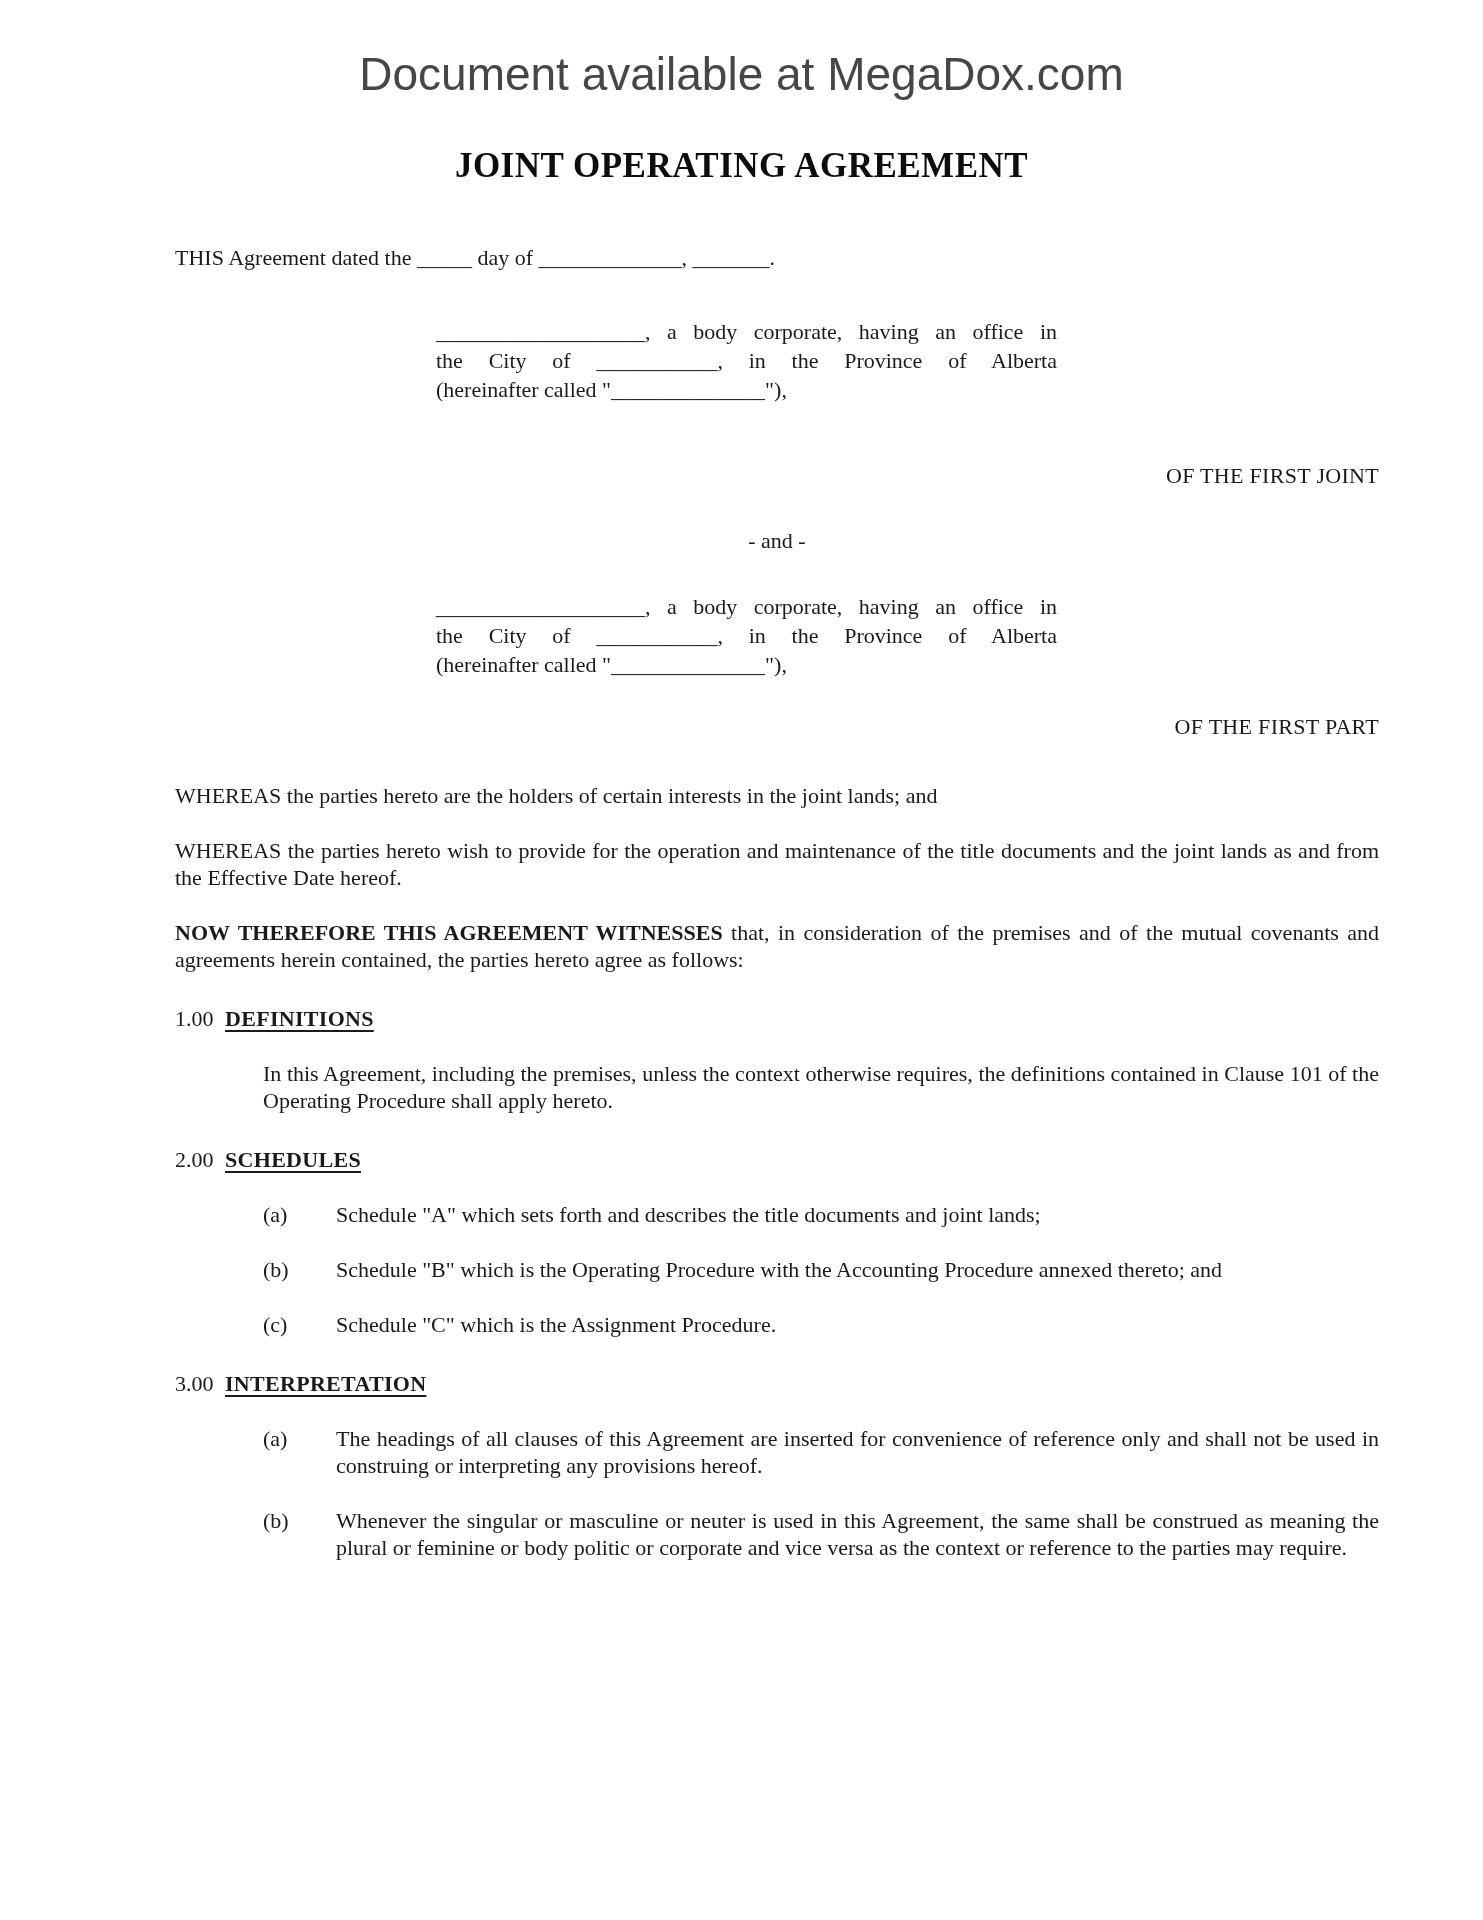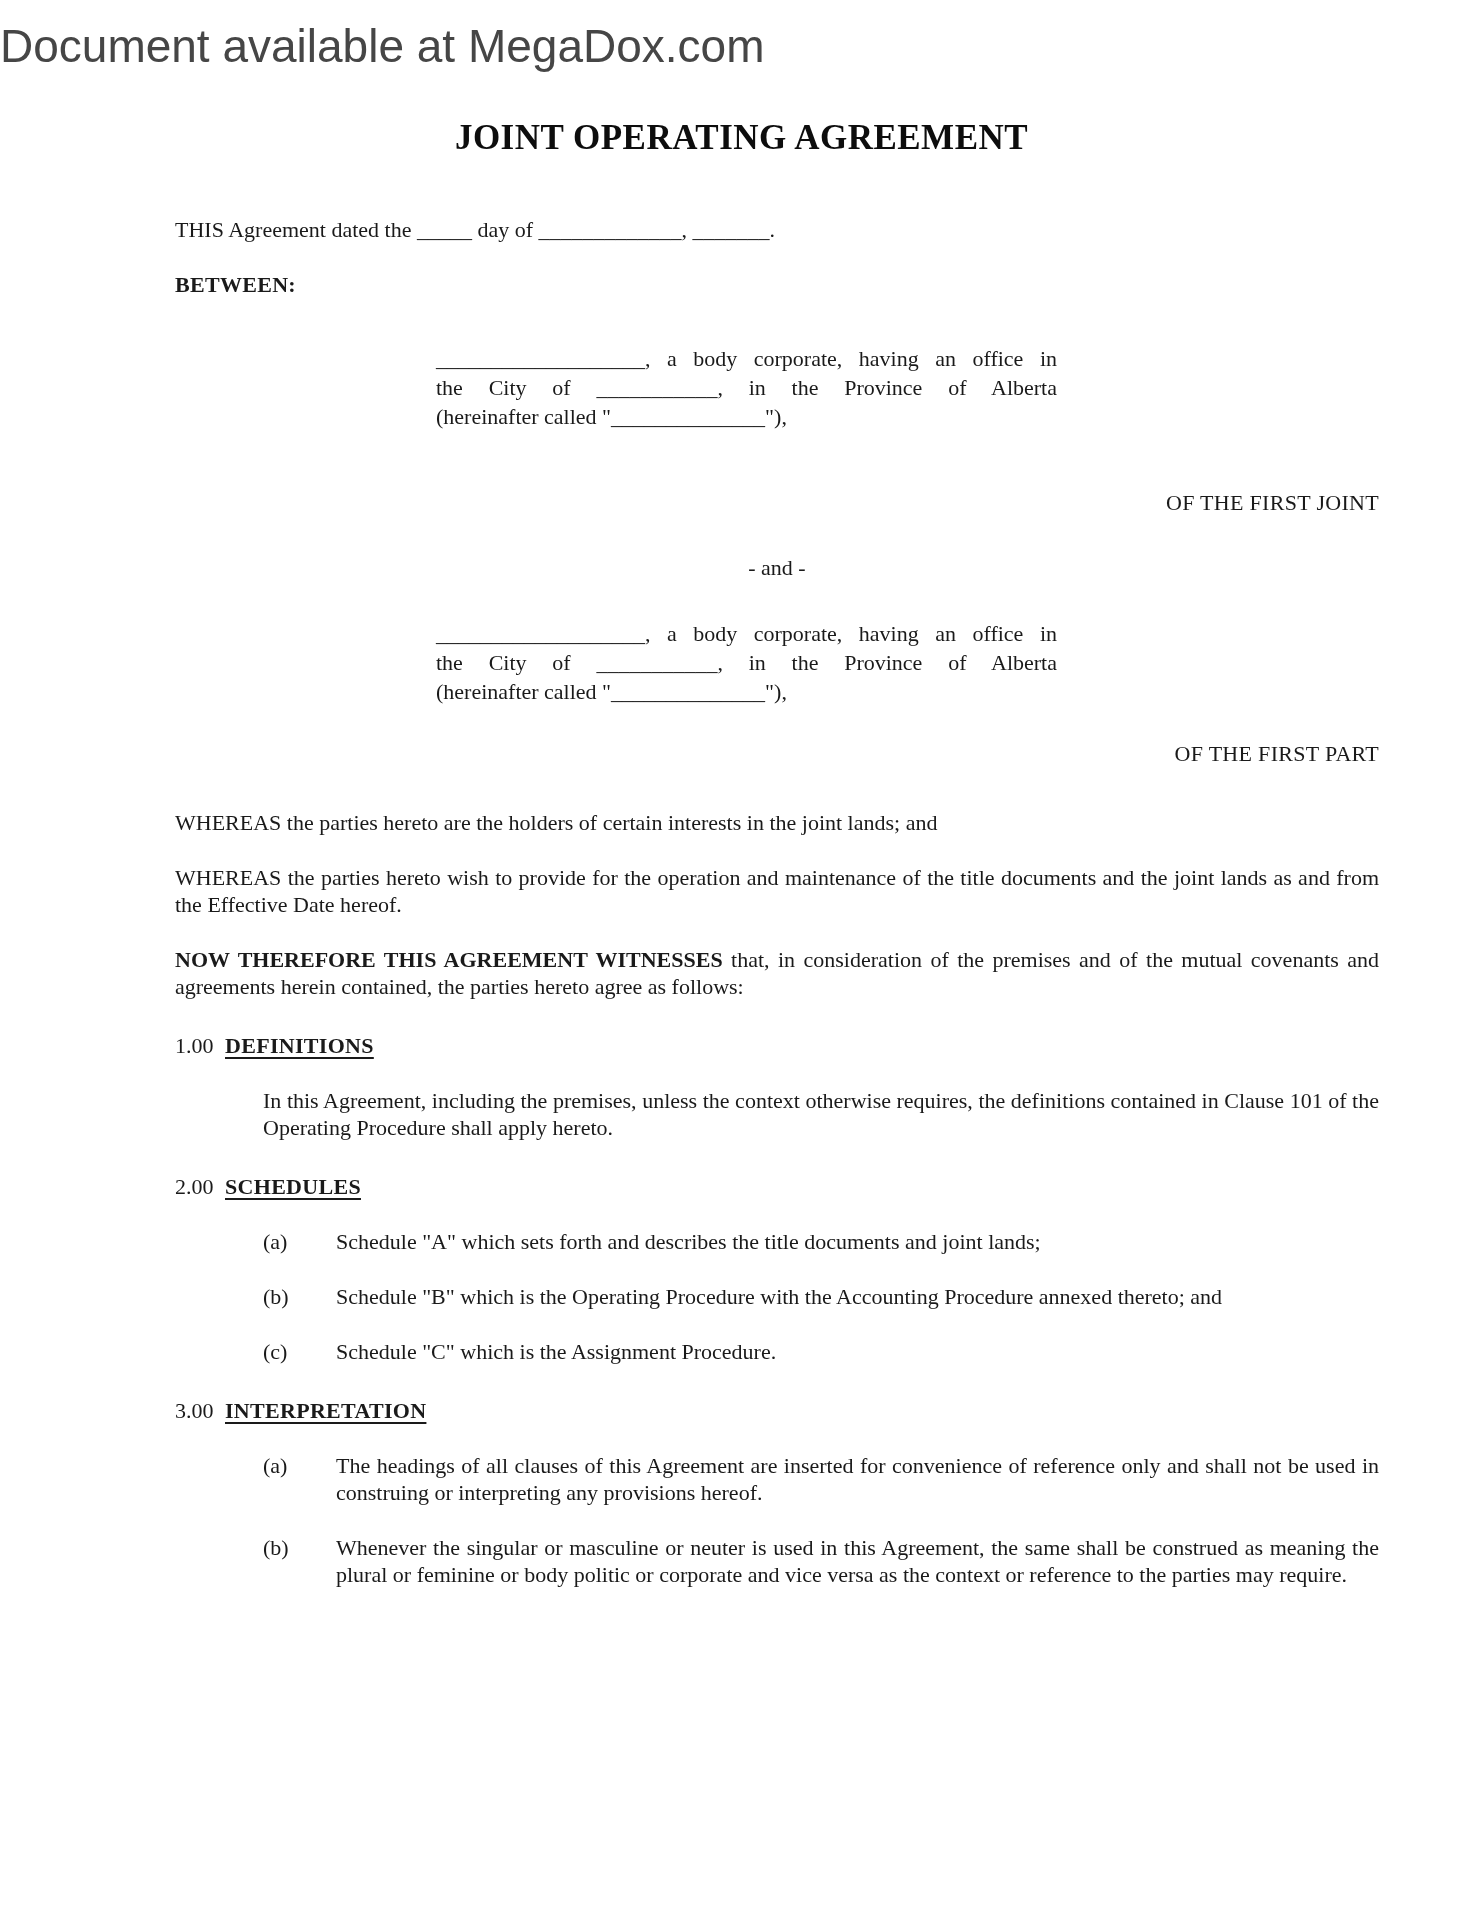--- a/index.html
+++ b/index.html
@@ -9,22 +9,22 @@
     width: 1483px;
     height: 1920px;
     background: #ffffff;
     font-family: "Liberation Serif", serif;
     font-size: 22px;
     line-height: 27px;
     color: #1a1a1a;
     overflow: hidden;
   }
   .watermark {
-    padding-top: 20px;
-    text-align: left;
+    padding-top: 48px;
+    text-align: center;
     font-family: "Liberation Sans", sans-serif;
     font-size: 46px;
     line-height: 52px;
     color: #464646;
   }
   .doc-title {
     margin-top: 46px;
     text-align: center;
     font-family: "Liberation Serif", serif;
     font-size: 35px;
@@ -89,21 +89,20 @@
 <div class="page">
 
   <div class="watermark">Document available at MegaDox.com</div>
 
   <h1 class="doc-title">JOINT OPERATING AGREEMENT</h1>
 
   <div class="content">
 
     <p class="p-dated">THIS Agreement dated the _____ day of _____________, _______.</p>
 
-    <p class="p-between">BETWEEN:</p>
 
     <div class="party-block pb-first">
       <div class="party-line just">___________________, a body corporate, having an office in</div>
       <div class="party-line just">the City of ___________, in the Province of Alberta</div>
       <div class="party-line">(hereinafter called "______________"),</div>
     </div>
 
     <p class="designation d-first">OF THE FIRST JOINT</p>
 
     <p class="and-sep">- and -</p>

